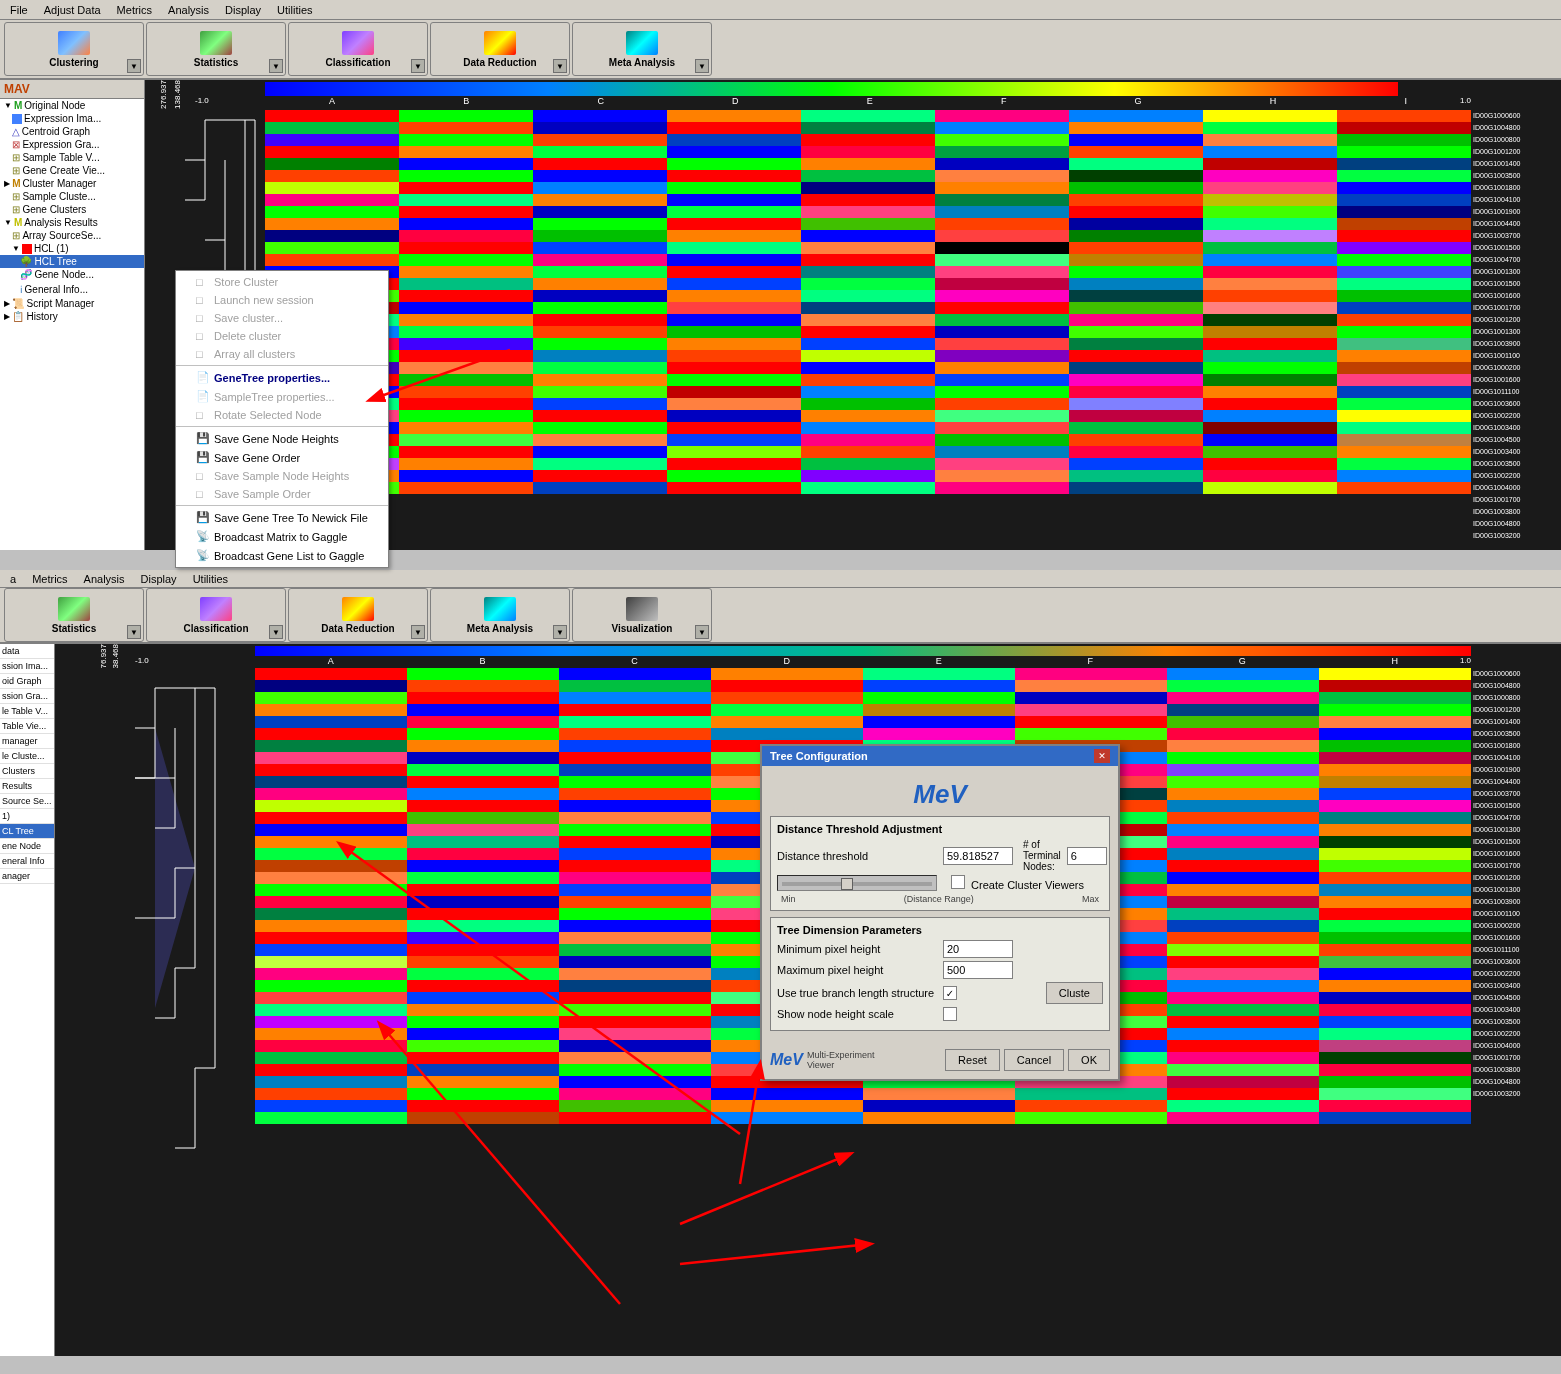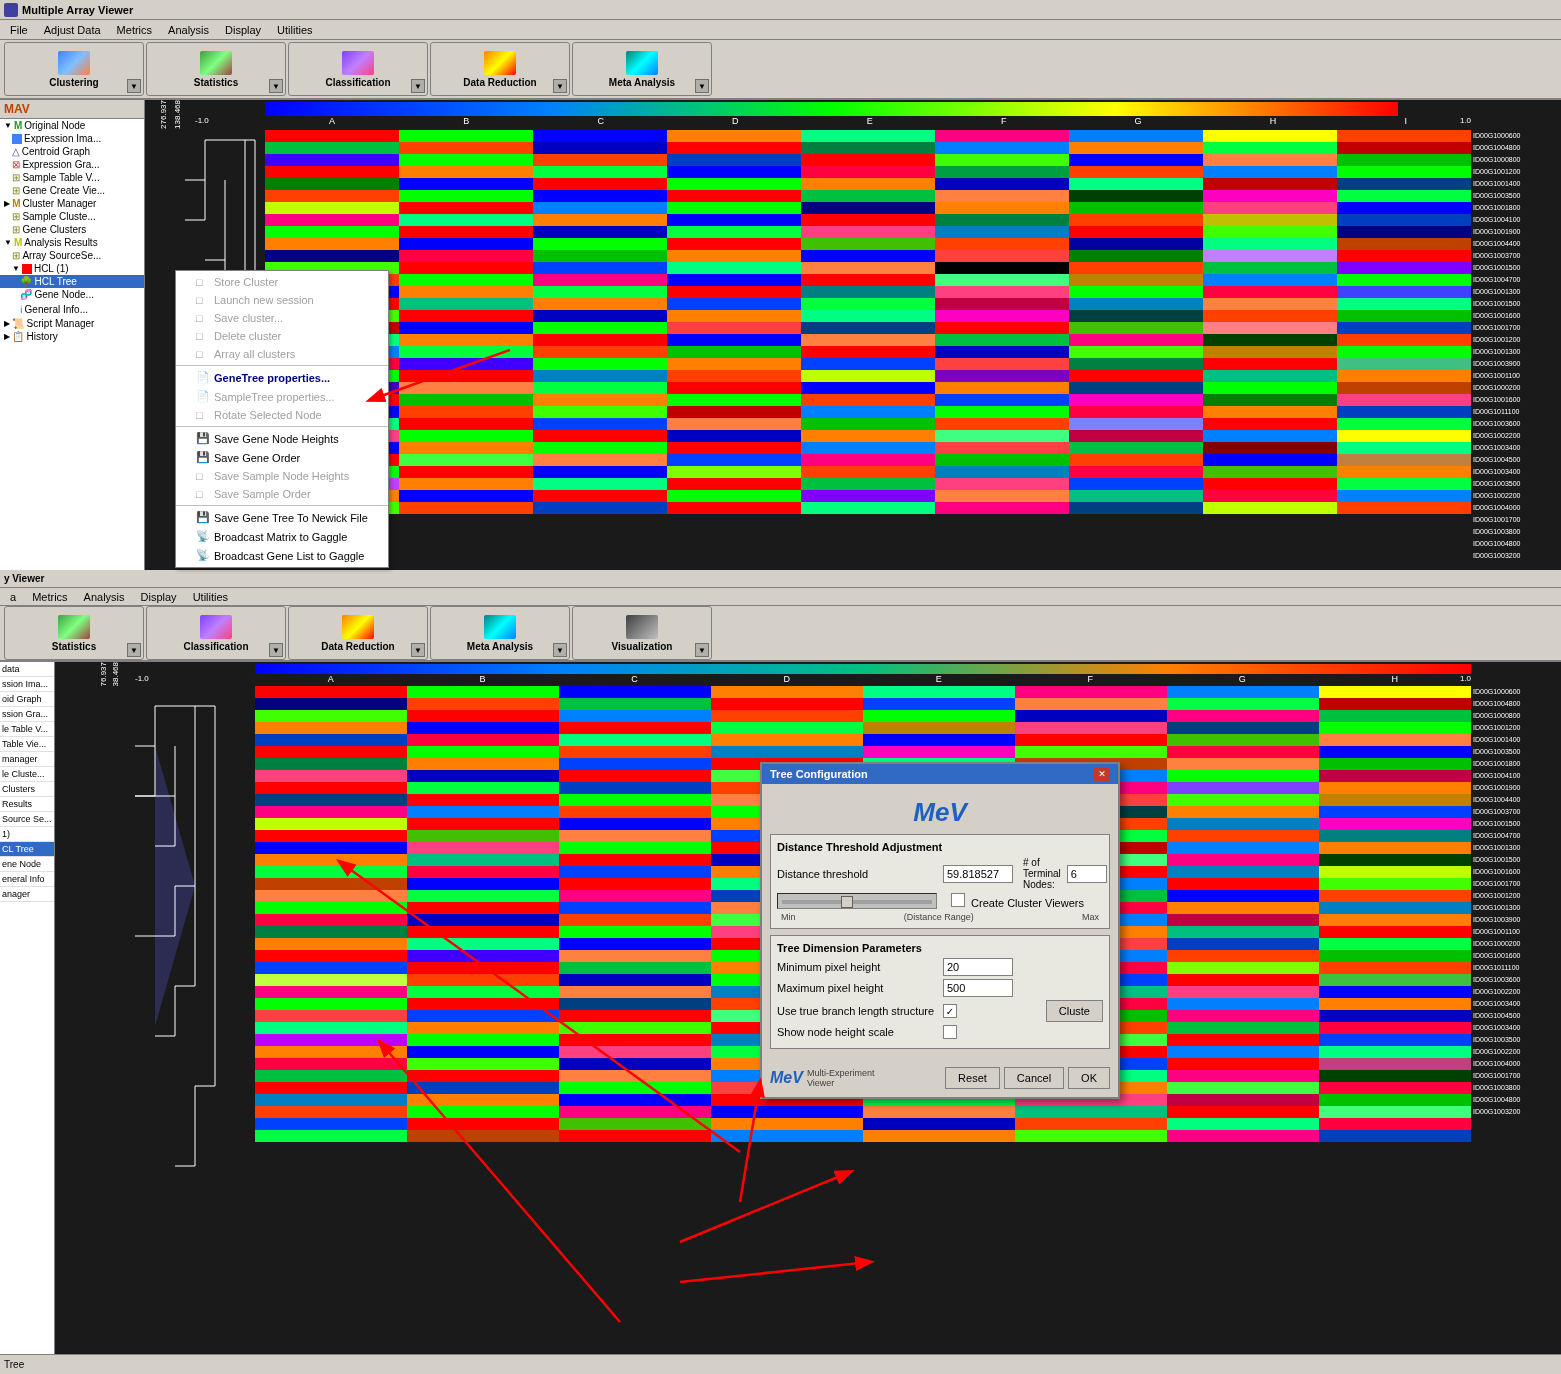--- a/index.html
+++ b/index.html
@@ -372,24 +372,20 @@
       height: 570px;
       position: relative;
       background: #c0c0c0;
     }
   </style>
 </head>
 <body>
 
 <div class="top-section">
 
-  <div class="title-bar">
-    <span class="title-bar-icon"></span>
-    <span>Multiple Array Viewer</span>
-  </div>
 
   <div class="menu-bar">
     <span class="menu-item">File</span>
     <span class="menu-item">Adjust Data</span>
     <span class="menu-item">Metrics</span>
     <span class="menu-item">Analysis</span>
     <span class="menu-item">Display</span>
     <span class="menu-item">Utilities</span>
   </div>
 
@@ -1019,23 +1015,20 @@
       <marker id="arrowhead1" markerWidth="8" markerHeight="6" refX="6" refY="3" orient="auto">
         <polygon points="0 0, 8 3, 0 6" fill="red"></polygon>
       </marker>
     </defs>
     <line x1="160" y1="10" x2="20" y2="60" stroke="red" stroke-width="2.5" marker-end="url(#arrowhead1)"></line>
   </svg>
 </div>
 
 <div class="bottom-window">
 
-  <div class="bottom-title-bar">
-    <span style="font-size:10px;">y Viewer</span>
-  </div>
 
   <div class="bottom-menu-bar">
     <span class="menu-item">a</span>
     <span class="menu-item">Metrics</span>
     <span class="menu-item">Analysis</span>
     <span class="menu-item">Display</span>
     <span class="menu-item">Utilities</span>
   </div>
 
   <div class="bottom-toolbar">
@@ -1641,16 +1634,13 @@
       <line x1="740" y1="540" x2="760" y2="420" stroke="red" stroke-width="2.5" marker-end="url(#arrowhead-red)"></line>
 
       <line x1="680" y1="580" x2="850" y2="510" stroke="red" stroke-width="2.5" marker-end="url(#arrowhead-red)"></line>
 
       <line x1="680" y1="620" x2="870" y2="600" stroke="red" stroke-width="2.5" marker-end="url(#arrowhead-red)"></line>
 
       <line x1="620" y1="660" x2="380" y2="380" stroke="red" stroke-width="2.5" marker-end="url(#arrowhead-red)"></line>
     </svg>
   </div>
 
-  <div style="height:20px; background:#d4d0c8; border-top:1px solid #808080; display:flex; align-items:center; padding:0 4px; font-size:10px; position:absolute; bottom:0; left:0; right:0;">
-    <span>Tree</span>
-  </div>
 </div>
 
 </body></html>

